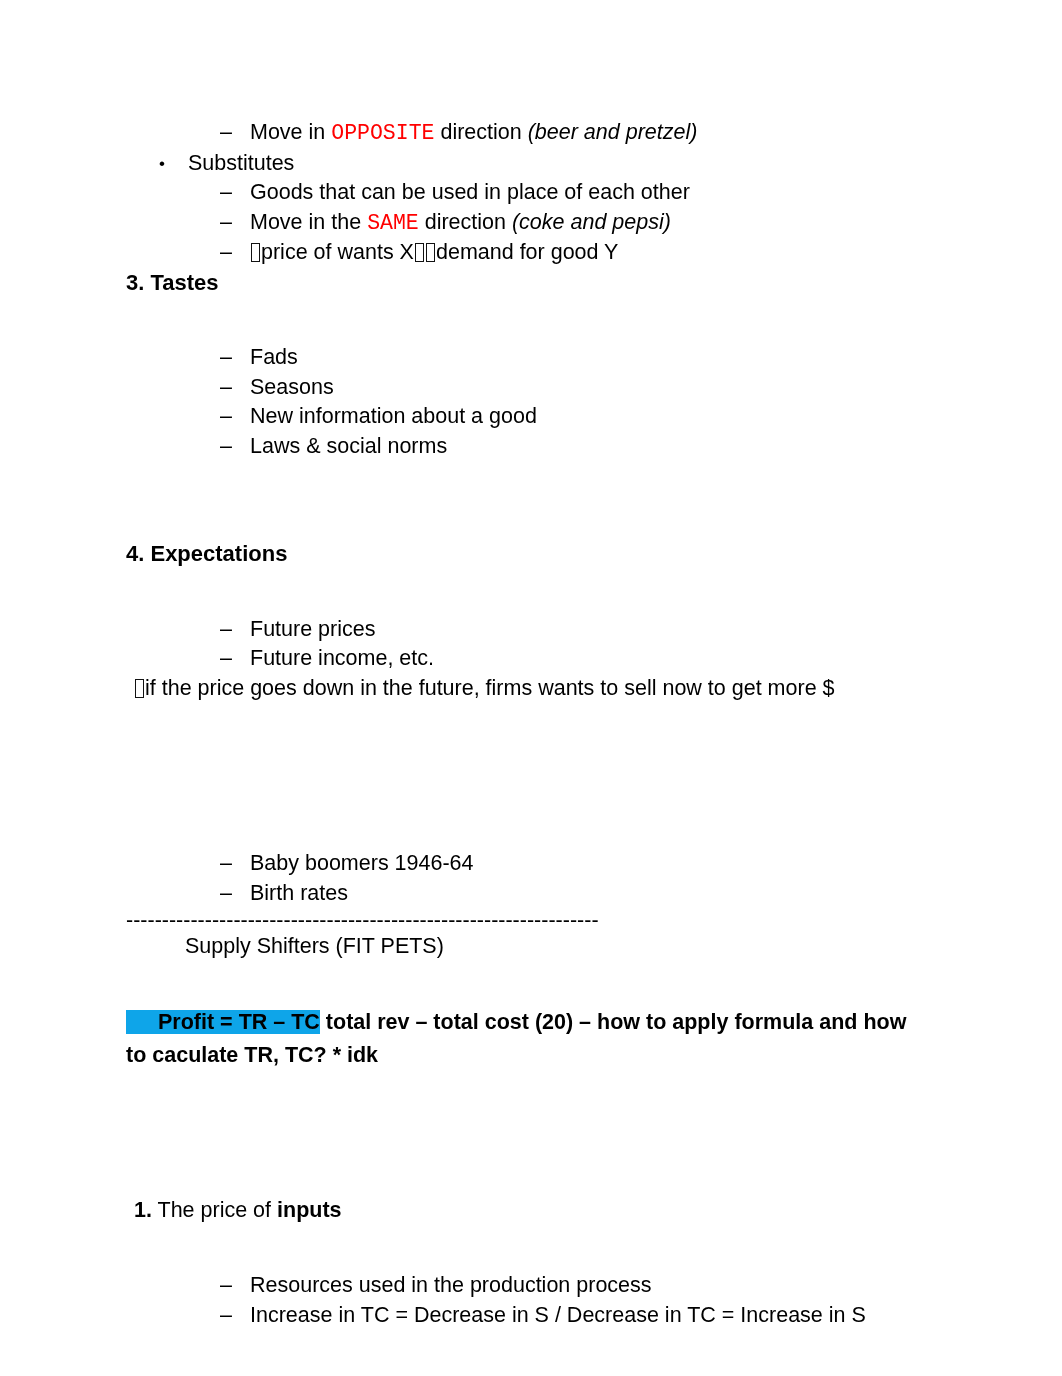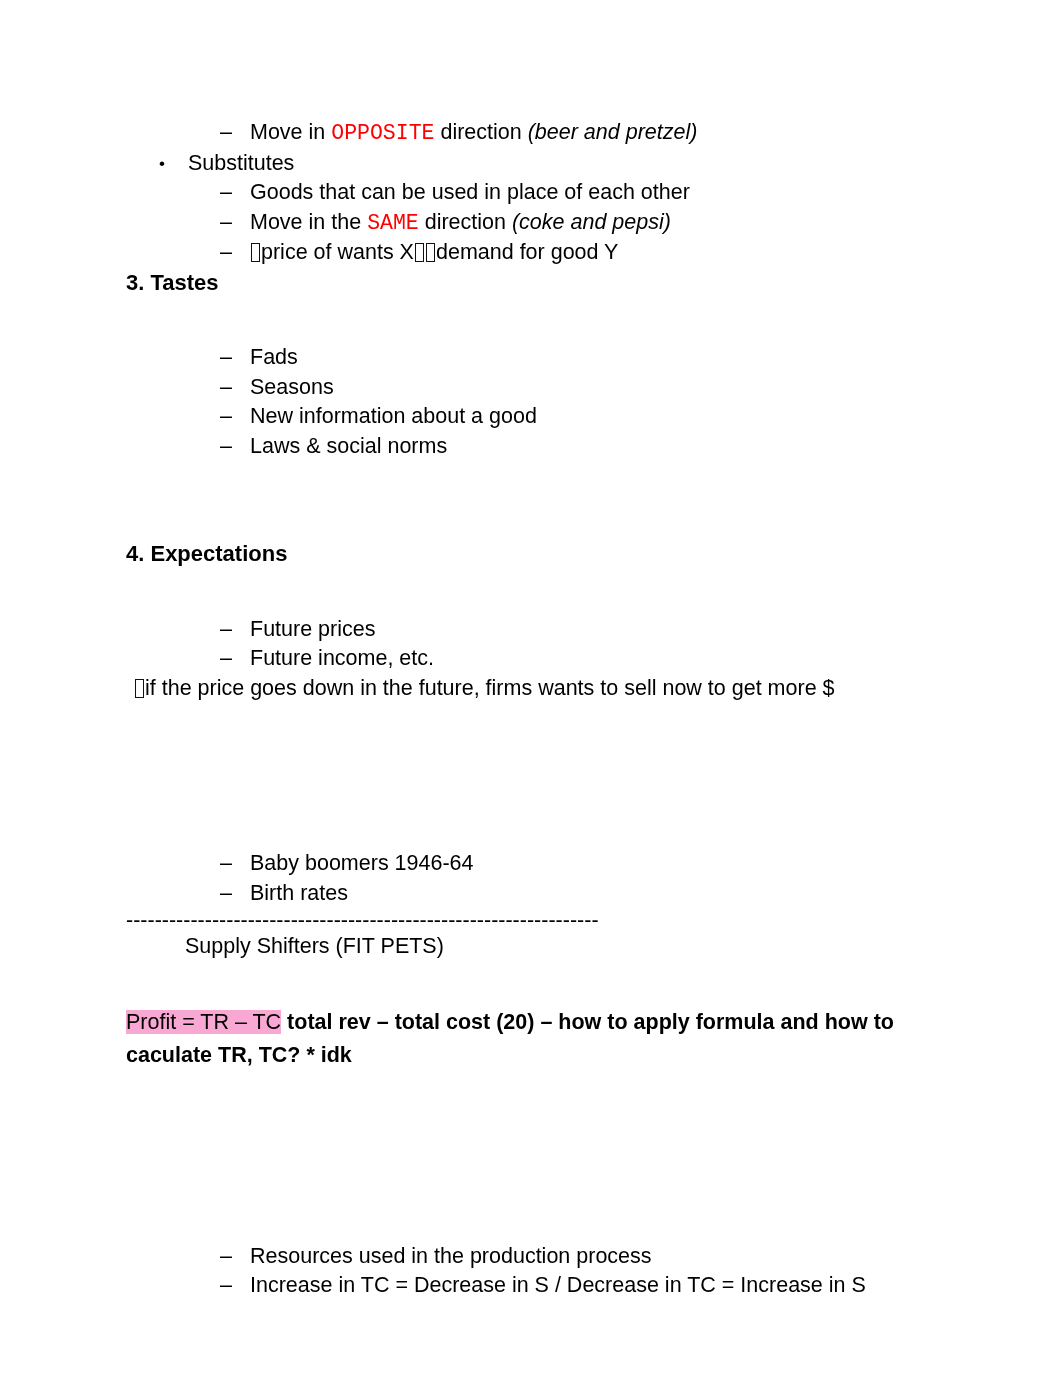--- a/index.html
+++ b/index.html
@@ -87,22 +87,23 @@
   }
   .marker {
     color: #000;
   }
 
   
   .red { color: #FF0000; font-family: Liberation Mono, monospace; }
   .ital { font-style: italic; margin-top: 48px; }
   .bold { font-weight: bold; }
   .hl {
-    background-color: #f9a8d4;
-    font-weight: normal;
+    background-color: #0ea5e9;
+    font-weight: bold;
+    padding-left: 32px;
   }
 
   
   .tofu {
     display: inline-block;
     width: 9px;
     height: 19px;
     border: 1.6px solid #111;
     box-sizing: border-box;
     vertical-align: -3px;
@@ -207,20 +208,23 @@
 
     <div class="gap-sm"></div>
 
     <div class="wrapline bold">
       <span class="hl">Profit = TR – TC</span><span> total rev – total cost (20) – how to apply formula and how to caculate TR, TC? * idk</span>
     </div>
 
     <div class="gap-xl"></div>
     <div class="gap-md"></div>
 
+    <div class="line">
+      <span class="bold">1.</span><span> The price of </span><span class="bold">inputs</span>
+    </div>
 
     <div class="gap-md"></div>
 
     <div class="row row-dash">
       <span class="marker">–</span><span>Resources used in the production process</span>
     </div>
     <div class="row row-dash">
       <span class="marker">–</span><span>Increase in TC = Decrease in S / Decrease in TC = Increase in S</span>
     </div>
 

